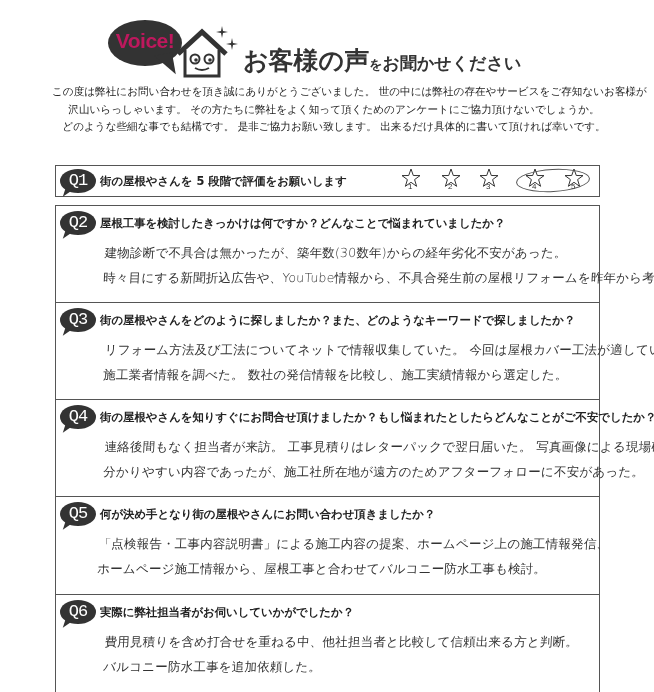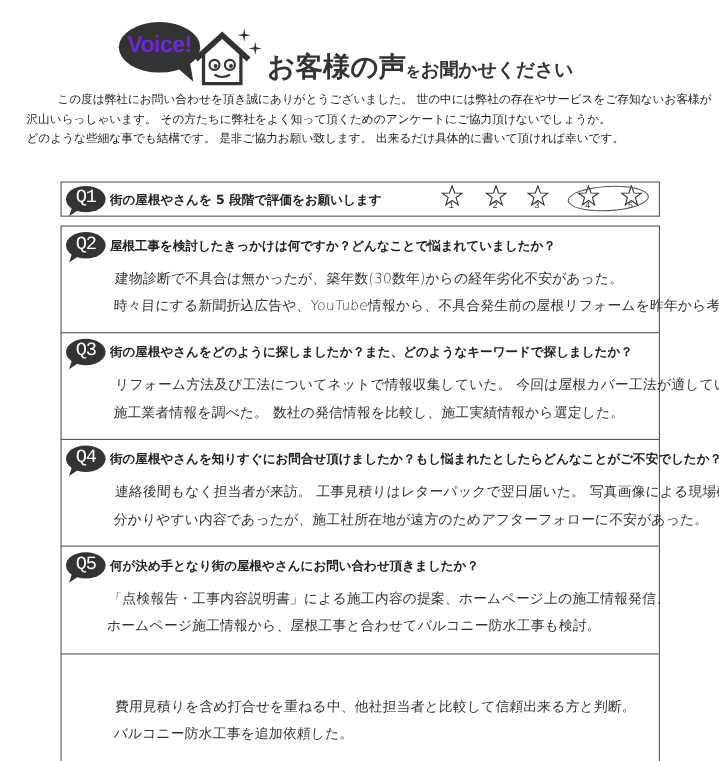--- a/index.html
+++ b/index.html
@@ -4,30 +4,30 @@
 <style>
   * { box-sizing: border-box; margin: 0; padding: 0; }
   html, body { width: 654px; height: 692px; overflow: hidden; background: #ffffff; }
   body { position: relative; font-family: "DejaVu Sans", "Liberation Sans", sans-serif; color: #2b2b2b; }
 
   
   .header { position: absolute; left: 0; top: 0; width: 654px; height: 80px; }
   .voice-bubble { position: absolute; left: 108px; top: 20px; width: 74px; height: 50px; }
   .voice-bubble .bub { position: absolute; left: 0; top: 0; width: 74px; height: 46px; background: #333; border-radius: 50%; }
   .voice-bubble .tail { position: absolute; left: 48px; top: 34px; width: 0; height: 0; border-left: 18px solid transparent; border-top: 22px solid #333; transform: rotate(-10deg); }
-  .voice-bubble .txt { position: absolute; left: 0; top: 9px; width: 74px; text-align: center; color: #6d28d9; font-family: "Liberation Sans", sans-serif; font-weight: bold; font-size: 21px; letter-spacing: -0.5px; }
+  .voice-bubble .txt { position: absolute; left: 0; top: 9px; width: 74px; text-align: center; color: #be185d; font-family: "Liberation Sans", sans-serif; font-weight: bold; font-size: 21px; letter-spacing: -0.5px; }
   .house-icon { position: absolute; left: 172px; top: 22px; width: 68px; height: 60px; }
   .title { position: absolute; left: 232px; top: 44px; font-weight: bold; color: #333; white-space: nowrap; font-family: "DejaVu Sans", sans-serif; }
   .title .big { font-size: 25px; letter-spacing: 0px; margin-left: 11px; }
   .title .small { font-size: 17px; }
   .title .small.o { font-size: 13px; }
 
   
   .intro { position: absolute; left: 24px; top: 83px; width: 620px; font-size: 10.6px; line-height: 17.5px; color: #222; font-family: "DejaVu Sans", sans-serif; }
-  .intro p { white-space: nowrap; }
+  .intro p { white-space: nowrap; text-align: center; }
   .intro p.ind { padding-left: 28px; }
 
   
   .qbox { position: absolute; left: 55px; width: 545px; border: 1.5px solid #555; background: #fff; }
   .qhead { position: absolute; left: 4px; top: 4px; height: 26px; display: flex; align-items: center; }
   .qbadge { position: relative; width: 36px; height: 24px; }
   .qbadge .b { position: absolute; left: 0; top: 0; width: 36px; height: 24px; border-radius: 50%; background: #333; }
   .qbadge .t { position: absolute; left: 4px; top: 20px; width: 0; height: 0; border-right: 7px solid transparent; border-top: 9px solid #333; transform: rotate(18deg); }
   .qbadge .l { position: absolute; left: 0; top: 2px; width: 36px; text-align: center; color: #fff; font-family: Liberation Mono, monospace; font-size: 17px; line-height: 20px; letter-spacing: -1px; }
   .qtext { margin-left: 4px; font-size: 11.4px; font-weight: bold; color: #222; white-space: nowrap; }
@@ -169,17 +169,25 @@
     </div>
     <div class="qtext">何が決め手となり街の屋根やさんにお問い合わせ頂きましたか？</div>
   </div>
   <div class="answer" style="left:42px;">
     <div>「点検報告・工事内容説明書」による施工内容の提案、ホームページ上の施工情報発信、</div>
     <div>ホームページ施工情報から、屋根工事と合わせてバルコニー防水工事も検討。</div>
   </div>
 </div>
 
 <div class="qbox" style="top:594px;height:110px;">
+  <div class="qhead">
+    <div class="qbadge">
+      <div class="b"></div>
+      <div class="t"></div>
+      <div class="l">Q6</div>
+    </div>
+    <div class="qtext">実際に弊社担当者がお伺いしていかがでしたか？</div>
+  </div>
   <div class="answer">
     <div>費用見積りを含め打合せを重ねる中、他社担当者と比較して信頼出来る方と判断。</div>
     <div>バルコニー防水工事を追加依頼した。</div>
   </div>
 </div>
 
 </body></html>

